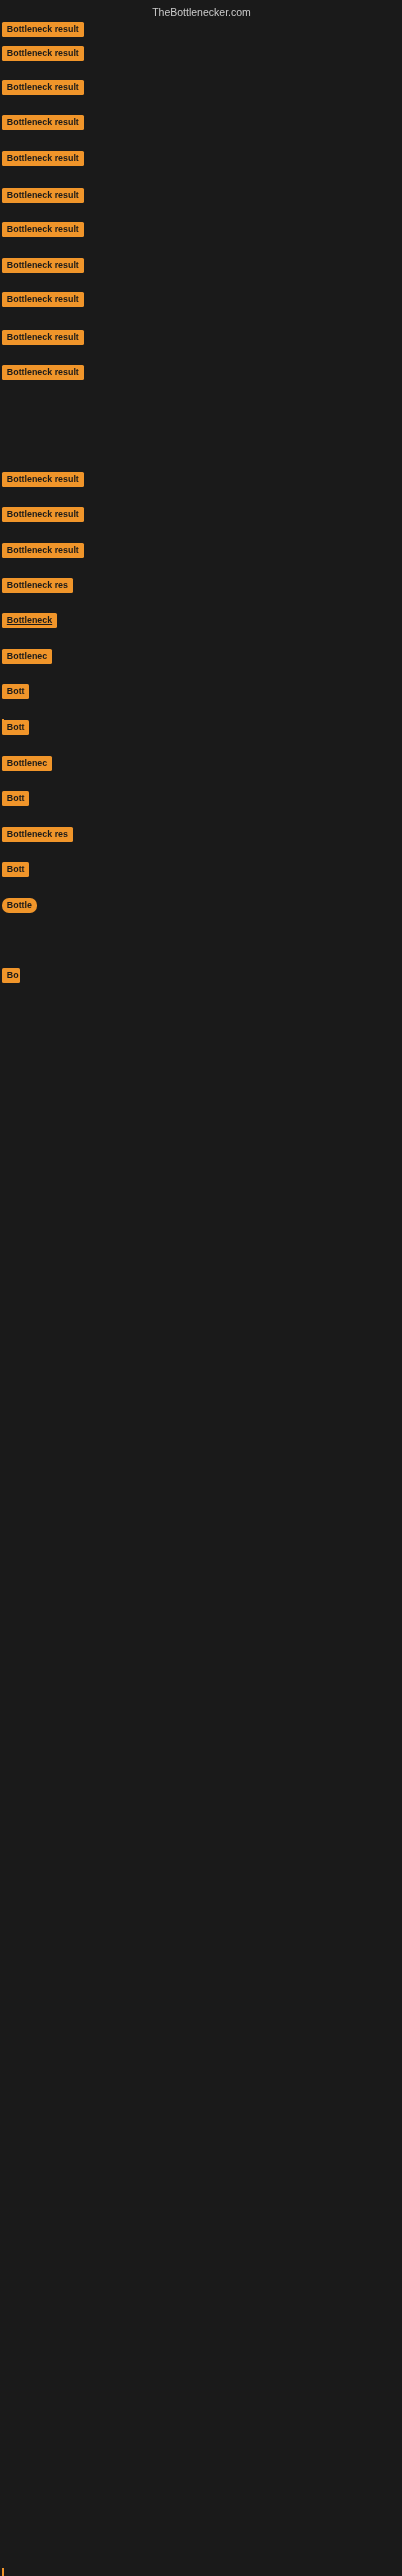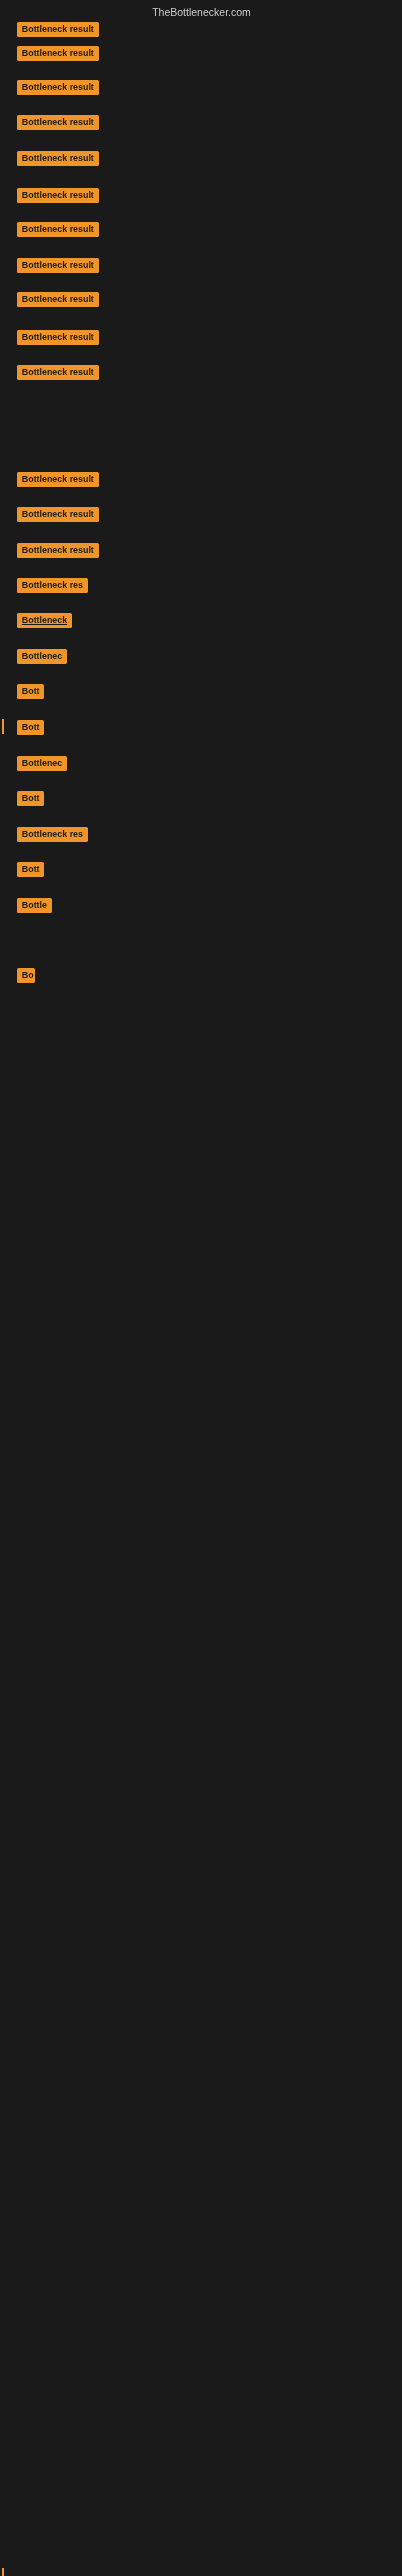--- a/index.html
+++ b/index.html
@@ -18,21 +18,21 @@
       position: absolute;
       top: 6.4px;
       left: 50%;
       transform: translateX(-50%);
       color: #cccccc;
       font-size: 10.5px;
       white-space: nowrap;
     }
     .bottleneck-badge {
       position: absolute;
-      left: 17px;
+      left: 2px;
       background-color: #f0952a;
       color: #1a1a1a;
       font-size: 8.9px;
       font-weight: bold;
       padding: 2.4px 4.8px;
       border-radius: 1.6px;
       white-space: nowrap;
       overflow: hidden;
     }
     .cursor-line {
@@ -64,17 +64,17 @@
 <div class="bottleneck-badge" style="top: 543px; max-width: 90px;">Bottleneck result</div>
 <div class="bottleneck-badge" style="top: 578px; max-width: 81px;">Bottleneck res</div>
 <div class="bottleneck-badge" style="top: 613px; max-width: 64px; text-decoration: underline;">Bottleneck</div>
 <div class="bottleneck-badge" style="top: 649px; max-width: 60px;">Bottlenec</div>
 <div class="bottleneck-badge" style="top: 684px; max-width: 32px;">Bott</div>
 <div class="bottleneck-badge" style="top: 720px; max-width: 32px;">Bott</div>
 <div class="bottleneck-badge" style="top: 756px; max-width: 60px;">Bottlenec</div>
 <div class="bottleneck-badge" style="top: 791px; max-width: 32px;">Bott</div>
 <div class="bottleneck-badge" style="top: 827px; max-width: 81px;">Bottleneck res</div>
 <div class="bottleneck-badge" style="top: 862px; max-width: 29px;">Bott</div>
-<div class="bottleneck-badge" style="top: 898px; max-width: 40px;">Bottle</div>
+<div class="bottleneck-badge" style="top: 898px; max-width: 40px; border-radius: 7px;">Bottle</div>
 <div class="bottleneck-badge" style="top: 968px; max-width: 17.7px;">Bo</div>
 <div class="cursor-line" style="top: 719px;"></div>
 <div class="cursor-line" style="top: 2568px;"></div>
 
 
 </body></html>

